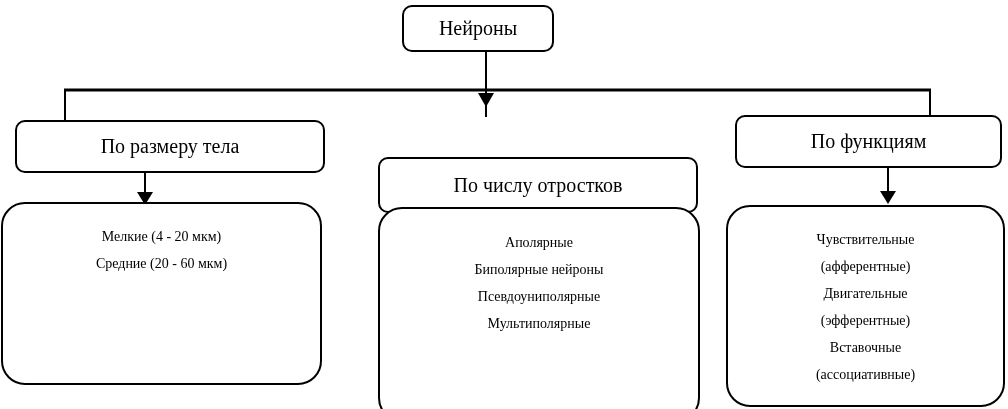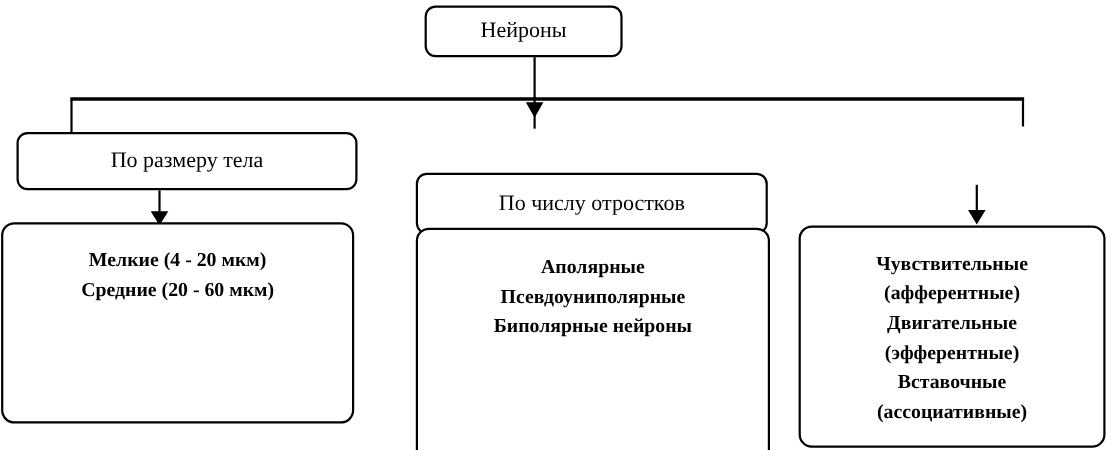--- a/index.html
+++ b/index.html
@@ -32,29 +32,28 @@
     text-align: center;
   }
   .node {
     border-radius: 10px;
     display: flex;
     align-items: center;
     justify-content: center;
     font-size: 20px;
   }
   .leaf {
-    border-radius: 12px;
-    font-size: 18px;
+    border-radius: 24px;
+    font-size: 14px;
     line-height: 27px;
-    font-weight: bold;
   }
   .leaf .leaf-lines {
     width: 100%;
   }
-  .root-box   { left: 386px; top: 5px;   width: 180px; height: 47px; }
+  .root-box   { left: 402px; top: 5px;   width: 152px; height: 47px; }
   .cat-box-0  { left: 15px;  top: 120px; width: 310px; height: 53px; }
   .cat-box-1  { left: 378px; top: 117px; width: 320px; height: 56px; margin-top: 40px; }
   .cat-box-2  { left: 735px; top: 115px; width: 267px; height: 53px; }
   .leaf-box-0 { left: 1px;   top: 202px; width: 321px; height: 183px; padding-top: 19px; }
   .leaf-box-1 { left: 378px; top: 207px; width: 322px; height: 215px; padding-top: 20px; }
   .leaf-box-2 { left: 726px; top: 205px; width: 279px; height: 202px; padding-top: 19px; }
 </style>
 </head>
 <body>
 
@@ -98,33 +97,37 @@
   <div class="box node root-box">
     <span>Нейроны</span>
   </div>
 
   <div class="box node cat-box-0">
     <span>По размеру тела</span>
   </div>
   <div class="box node cat-box-1">
     <span>По числу отростков</span>
   </div>
+  <div class="box node cat-box-2">
+    <span>По функциям</span>
+  </div>
 
   <div class="box leaf leaf-box-0">
     <div class="leaf-lines">
       <div>Мелкие (4 - 20 мкм)</div>
       <div>Средние (20 - 60 мкм)</div>
     </div>
   </div>
 
   <div class="box leaf leaf-box-1">
     <div class="leaf-lines">
       <div>Аполярные</div>
+      <div>Биполярные нейроны</div>
       <div>Псевдоуниполярные</div>
-      <div>Биполярные нейроны</div>
+      <div>Мультиполярные</div>
     </div>
   </div>
 
   <div class="box leaf leaf-box-2">
     <div class="leaf-lines">
       <div>Чувствительные</div>
       <div>(афферентные)</div>
       <div>Двигательные</div>
       <div>(эфферентные)</div>
       <div>Вставочные</div>

